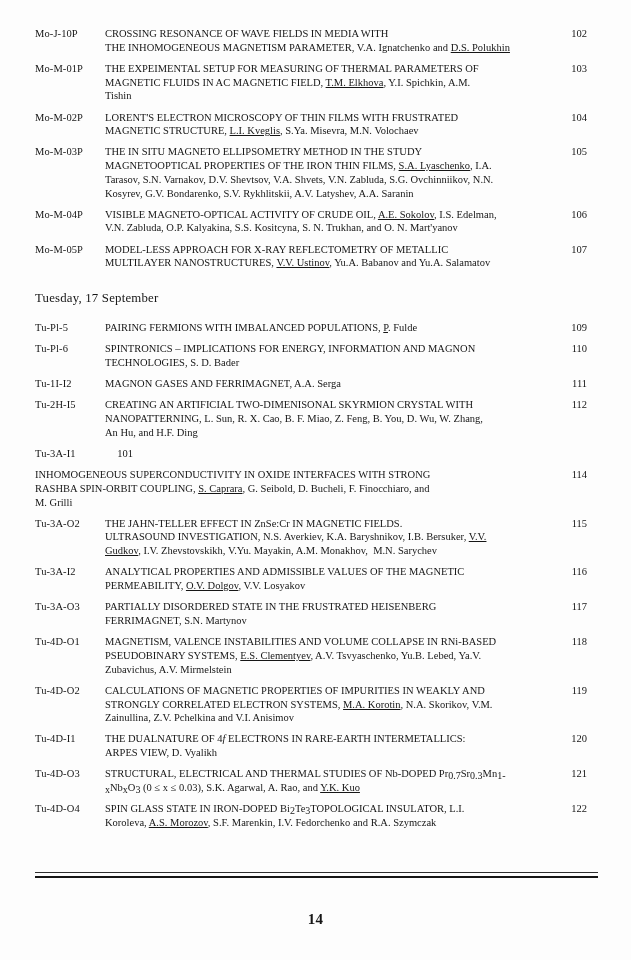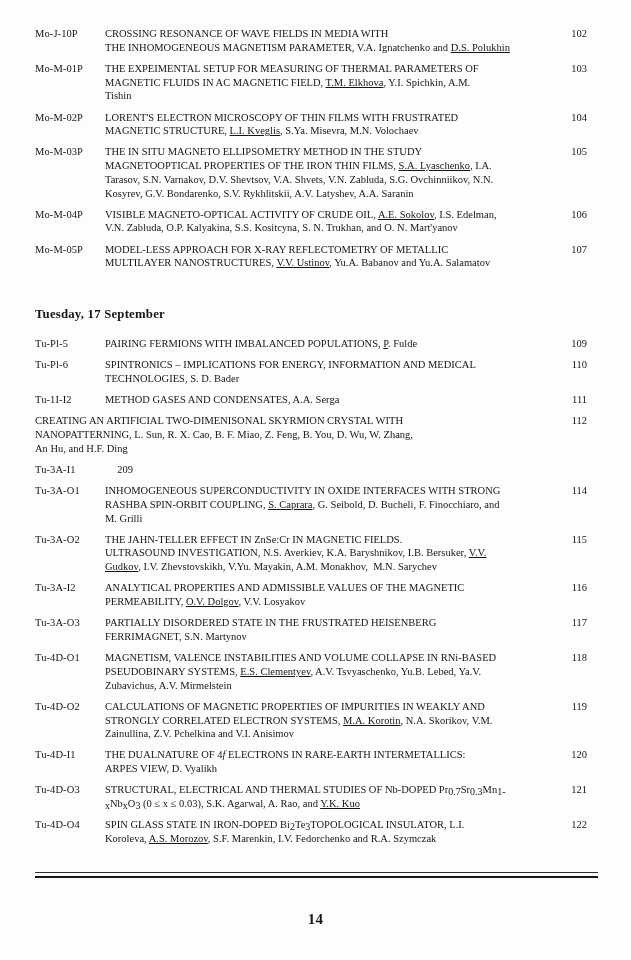--- a/index.html
+++ b/index.html
@@ -27,24 +27,24 @@
   }
   .code { flex: 0 0 70px; letter-spacing: 0.1px; }
   .titlecell { flex: 1 1 auto; white-space: pre-wrap; padding-right: 6px; }
   .pagecell {
     flex: 0 0 28px;
     display: flex;
     align-items: flex-end;
     justify-content: flex-end;
   }
   .section-heading {
-    font-weight: 700;
+    font-weight: 400;
     font-size: 12.8px;
     line-height: 15px;
-    margin: 37px 0 15px 0;
+    margin: 21px 0 15px 0;
     letter-spacing: 0.2px;
   }
   .u { text-decoration: underline; text-underline-offset: 1px; font-family: Liberation Serif, serif; }
   sub { font-size: 10px; line-height: 0; vertical-align: -2px; margin-top: 14px; }
   i { font-style: italic; }
   .bottom-rule {
     position: absolute;
     left: 35px;
     right: 33px;
     top: 872px;
@@ -108,41 +108,41 @@
         <div class="pagecell">107</div>
       </div>
       <div class="section-heading">Tuesday, 17 September</div>
       <div class="entry">
         <div class="code">Tu-Pl-5</div>
         <div class="titlecell"><span>PAIRING FERMIONS WITH IMBALANCED POPULATIONS, </span><span class="u">P</span><span>. Fulde</span></div>
         <div class="pagecell">109</div>
       </div>
       <div class="entry">
         <div class="code">Tu-Pl-6</div>
-        <div class="titlecell"><span>SPINTRONICS – IMPLICATIONS FOR ENERGY, INFORMATION AND MEDICAL
+        <div class="titlecell"><span>SPINTRONICS – IMPLICATIONS FOR ENERGY, INFORMATION AND MAGNON
 TECHNOLOGIES, S. D. Bader</span></div>
         <div class="pagecell">110</div>
       </div>
       <div class="entry">
         <div class="code">Tu-1I-I2</div>
-        <div class="titlecell"><span>METHOD GASES AND CONDENSATES, A.A. Serga</span></div>
+        <div class="titlecell"><span>MAGNON GASES AND FERRIMAGNET, A.A. Serga</span></div>
         <div class="pagecell">111</div>
       </div>
       <div class="entry">
+        <div class="code">Tu-2H-I5</div>
         <div class="titlecell"><span>CREATING AN ARTIFICIAL TWO-DIMENISONAL SKYRMION CRYSTAL WITH
 NANOPATTERNING, L. Sun, R. X. Cao, B. F. Miao, Z. Feng, B. You, D. Wu, W. Zhang,
 An Hu, and H.F. Ding</span></div>
         <div class="pagecell">112</div>
       </div>
       <div class="entry">
         <div class="code">Tu-3A-I1</div>
-        <div class="pagecell">209</div>
-      </div>
-      <div class="entry">
-        <div class="code">Tu-3A-O1</div>
+        <div class="pagecell">101</div>
+      </div>
+      <div class="entry">
         <div class="titlecell"><span>INHOMOGENEOUS SUPERCONDUCTIVITY IN OXIDE INTERFACES WITH STRONG
 RASHBA SPIN-ORBIT COUPLING, </span><span class="u">S. Caprara</span><span>, G. Seibold, D. Bucheli, F. Finocchiaro, and
 M. Grilli</span></div>
         <div class="pagecell">114</div>
       </div>
       <div class="entry">
         <div class="code">Tu-3A-O2</div>
         <div class="titlecell"><span>THE JAHN-TELLER EFFECT IN ZnSe:Cr IN MAGNETIC FIELDS.
 ULTRASOUND INVESTIGATION, N.S. Averkiev, K.A. Baryshnikov, I.B. Bersuker, </span><span class="u">V.V.
 Gudkov</span><span>, I.V. Zhevstovskikh, V.Yu. Mayakin, A.M. Monakhov,  M.N. Sarychev</span></div>

